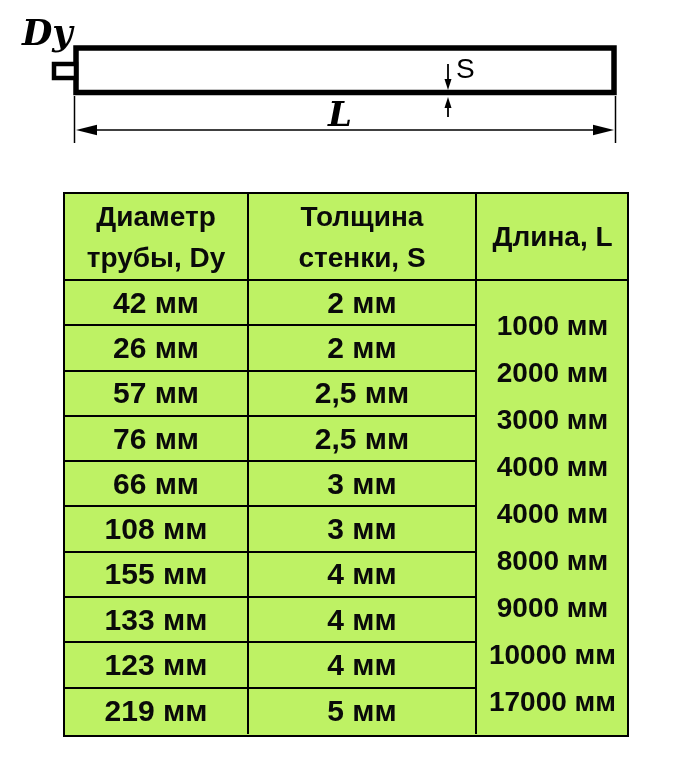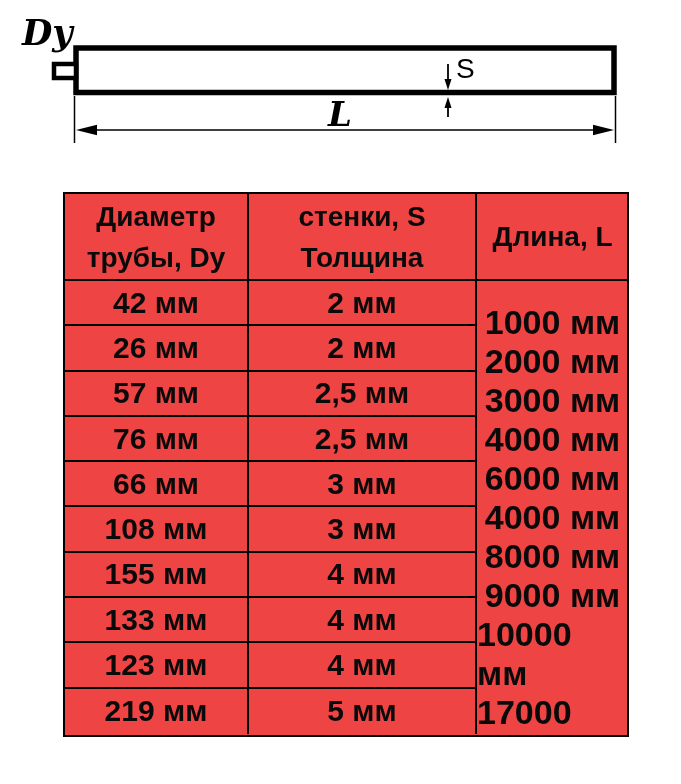--- a/index.html
+++ b/index.html
@@ -38,21 +38,21 @@
     position: absolute;
     left: 63px;
     top: 192px;
     width: 566px;
     height: 545px;
     border: 2.5px solid #000;
     box-sizing: border-box;
     display: grid;
     grid-template-columns: 184px 228px 151px;
     grid-template-rows: 87px repeat(10, 45.3px);
-    background: #ef4444;
+    background: #bef264;
   }
   .cell {
     border-right: 2px solid #000;
     border-bottom: 2px solid #000;
     display: flex;
     align-items: center;
     justify-content: center;
     box-sizing: border-box;
     overflow: hidden;
     font-weight: bold;
@@ -73,21 +73,21 @@
     grid-column: 3;
     grid-row: 2 / span 10;
     border-right: none;
     border-bottom: none;
     display: flex;
     flex-direction: column;
     align-items: center;
     justify-content: space-around;
     padding: 22px 0 8px 0;
     box-sizing: border-box;
-    font-size: 34px;
+    font-size: 28px;
   }
 </style>
 </head>
 <body>
 
 <svg class="diagram" viewBox="0 0 681 170" xmlns="http://www.w3.org/2000/svg">
 
   <rect x="76" y="48" width="538" height="44.5" fill="#ffffff" stroke="#000000" stroke-width="5.5"></rect>
 
   <rect x="54" y="64" width="22" height="14" fill="#ffffff" stroke="#000000" stroke-width="4.5"></rect>
@@ -118,33 +118,32 @@
   <text class="serif-label" x="328" y="126" font-size="34" fill="#000">L</text>
 </svg>
 
 <div class="pipe-table">
 
   <div class="cell header-cell">
     <span>Диаметр</span>
     <span>трубы, Dy</span>
   </div>
   <div class="cell header-cell">
+    <span>Толщина</span>
     <span>стенки, S</span>
-    <span>Толщина</span>
   </div>
   <div class="cell header-cell last-col">
     <span>Длина, L</span>
   </div>
 
   <div class="cell length-cell">
     <span>1000 мм</span>
     <span>2000 мм</span>
     <span>3000 мм</span>
     <span>4000 мм</span>
-    <span>6000 мм</span>
     <span>4000 мм</span>
     <span>8000 мм</span>
     <span>9000 мм</span>
     <span>10000 мм</span>
     <span>17000 мм</span>
   </div>
 
   <div class="cell data-cell" style="grid-column:1;grid-row:2">42 мм</div>
   <div class="cell data-cell" style="grid-column:2;grid-row:2">2 мм</div>
 

